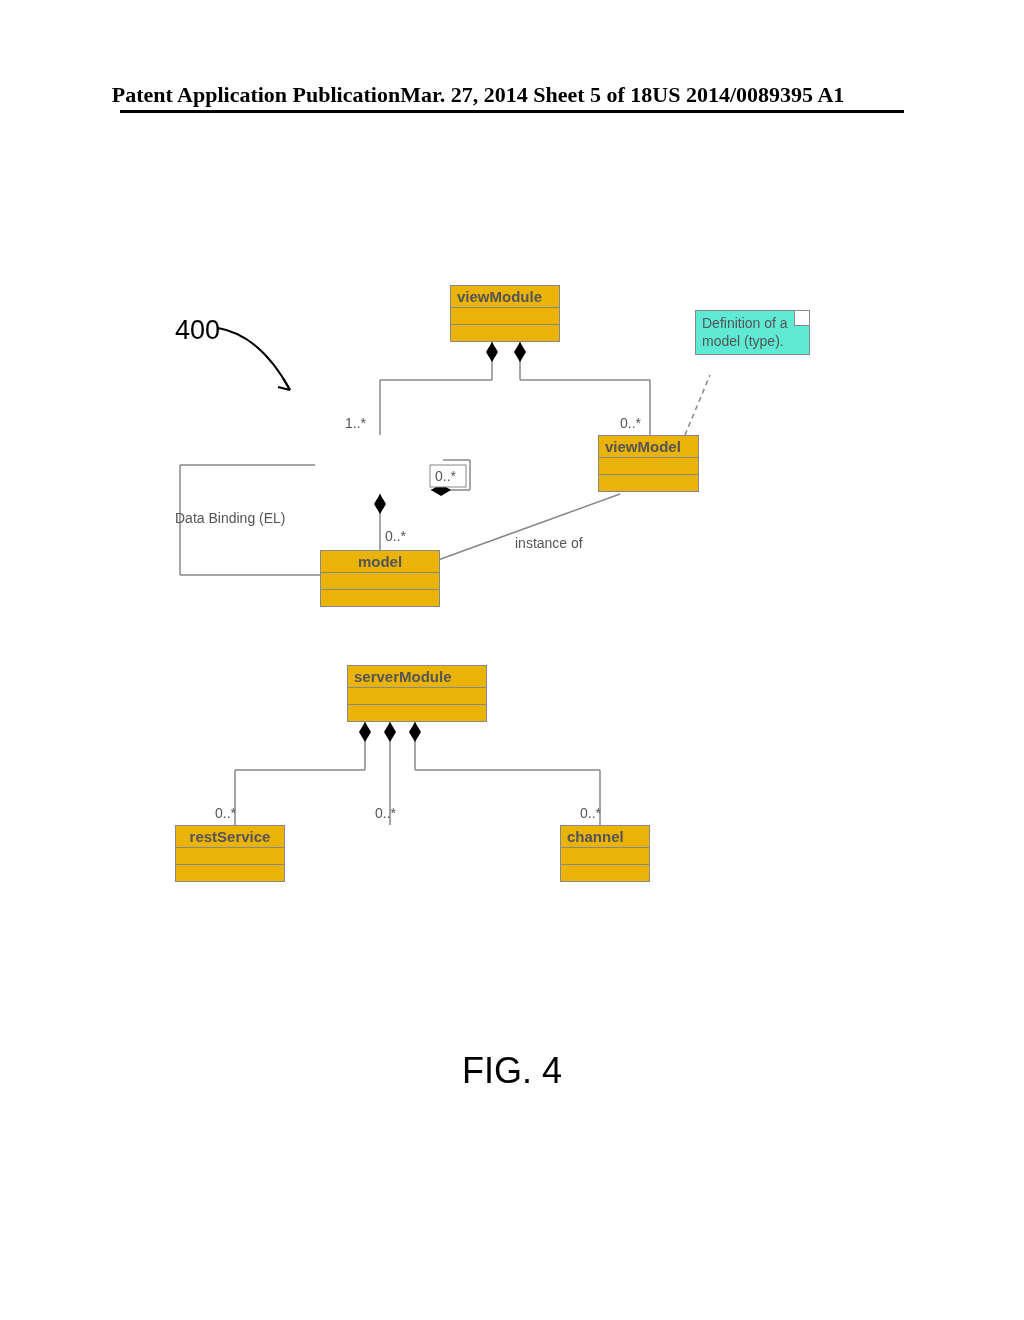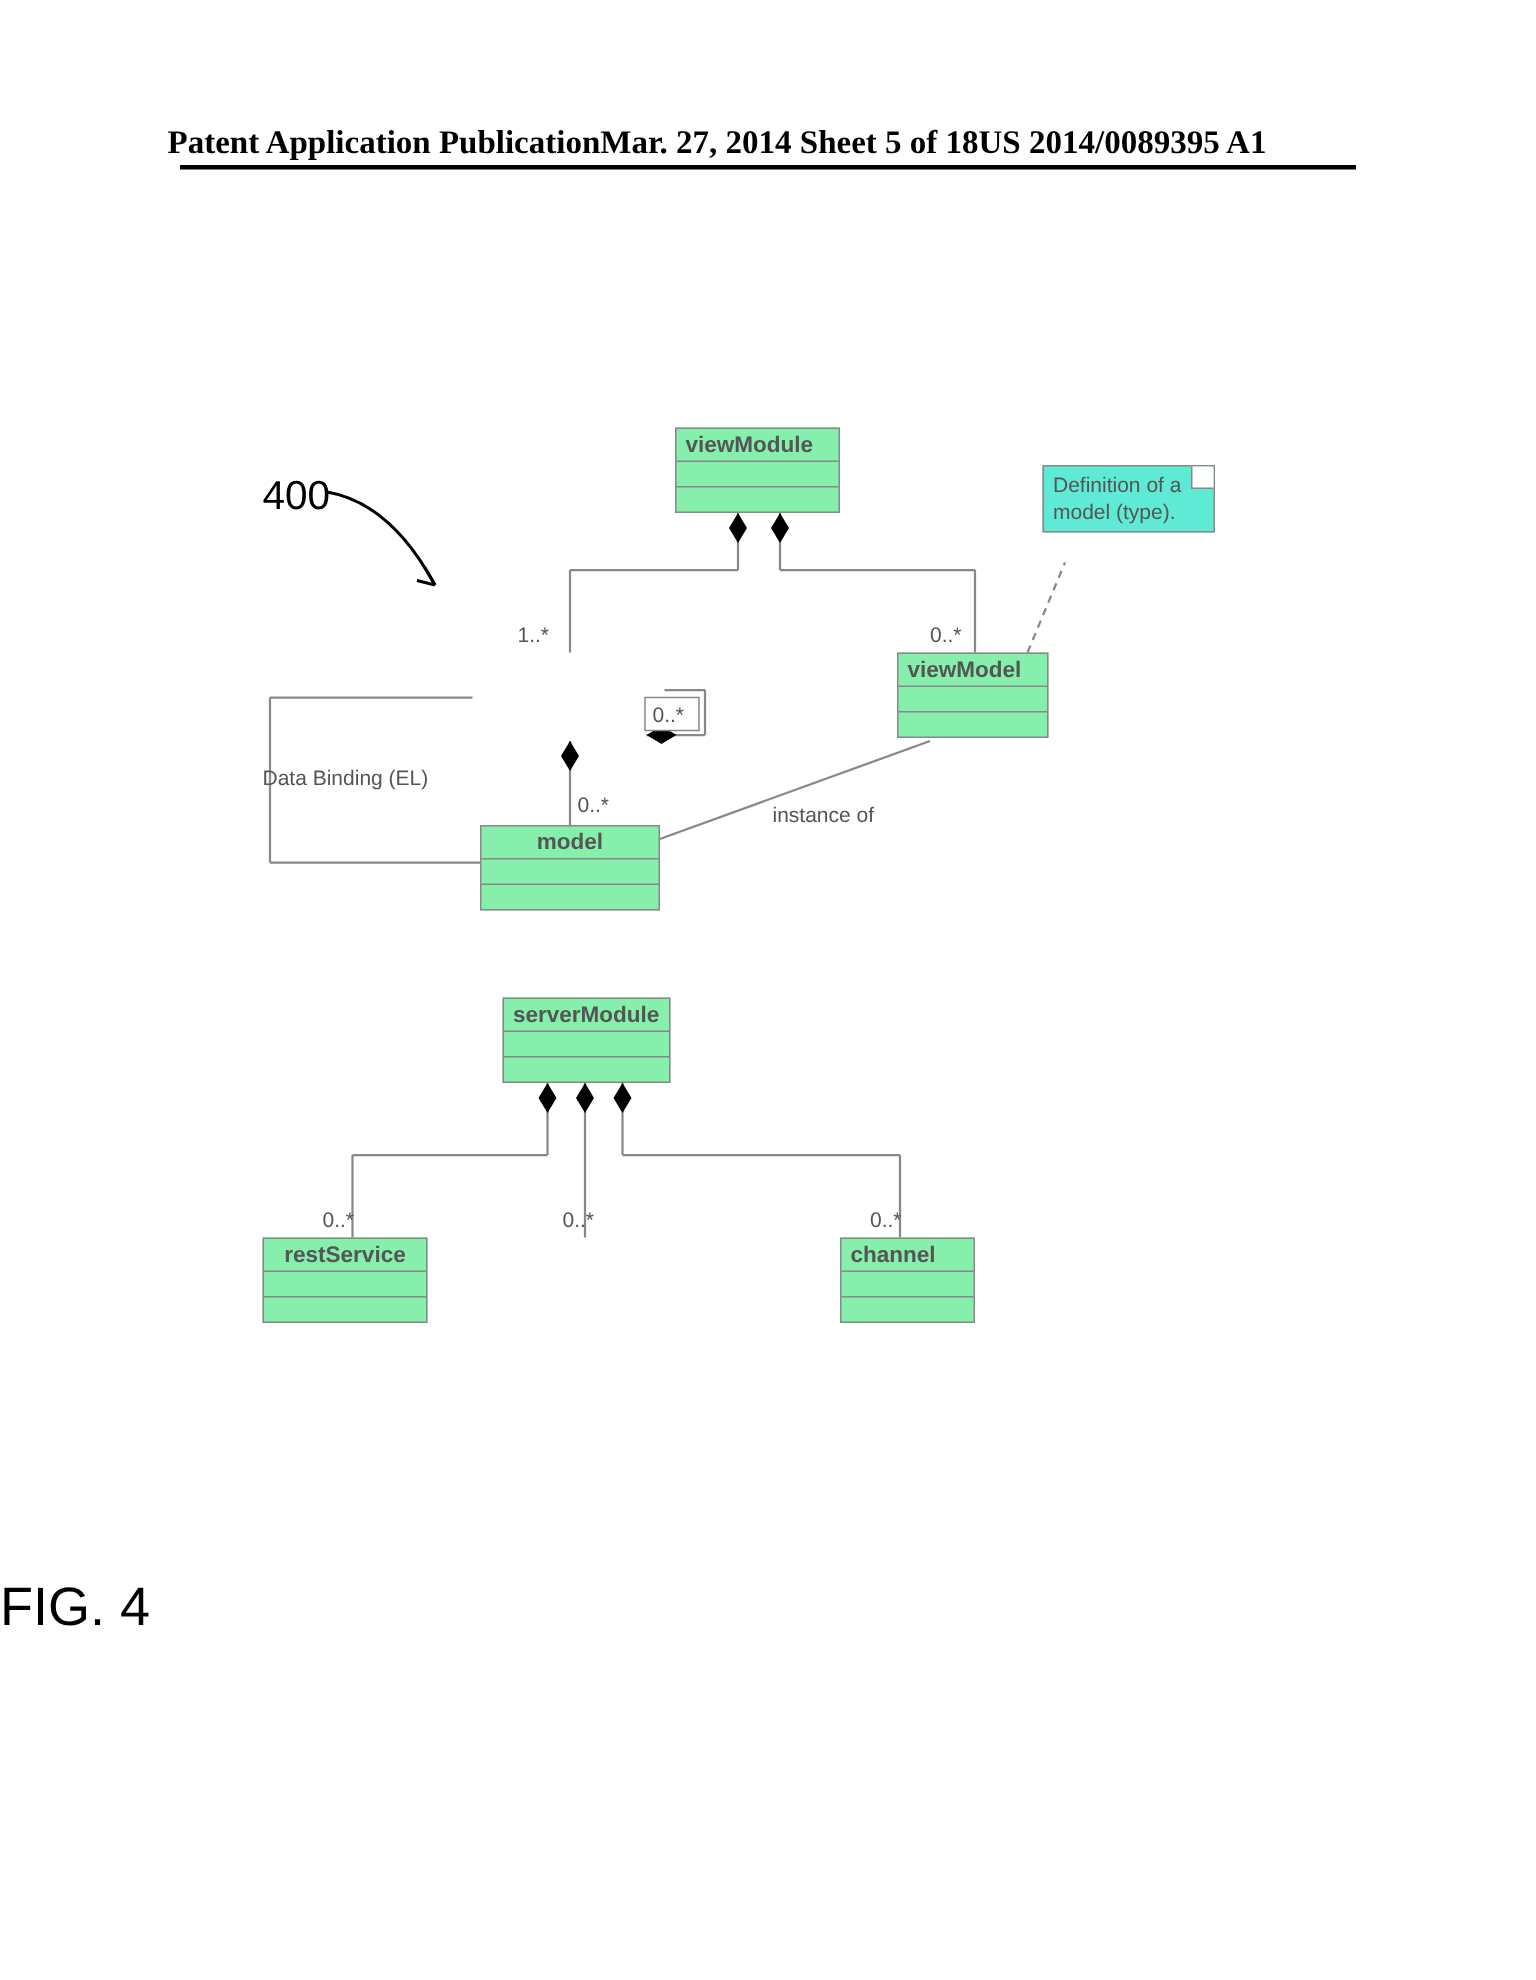--- a/index.html
+++ b/index.html
@@ -32,21 +32,21 @@
   .canvas {
     position: absolute;
     top: 260px;
     left: 120px;
     width: 784px;
     height: 760px;
   }
   .uml-box {
     position: absolute;
     border: 1.5px solid #888;
-    background: #86efac;
+    background: #eab308;
     box-sizing: border-box;
   }
   .uml-title {
     font-family: Arial, sans-serif;
     font-size: 15px;
     font-weight: bold;
     color: #555;
     padding: 2px 6px 2px 6px;
     border-bottom: 1.5px solid #888;
     white-space: nowrap;
@@ -76,20 +76,21 @@
   .lbl {
     position: absolute;
     font-family: Arial, sans-serif;
     font-size: 14px;
     color: #555;
     white-space: nowrap;
   }
   .fig {
     position: absolute;
     left: 0; right: 0;
+    text-align: center;
     font-size: 36px;
     font-family: Arial, sans-serif;
     top: 1050px;
   }
   .ref {
     position: absolute;
     font-family: Arial, sans-serif;
     font-size: 27px;
     color: #000;
   }
@@ -177,21 +178,21 @@
     <div class="uml-sec1"></div>
       <div class="uml-sec2"></div>
   </div>
 
   <div class="uml-box" style="left:200px; top:290px; width:120px;">
     <div class="uml-title" style="text-align:center;">model</div>
     <div class="uml-sec1"></div>
       <div class="uml-sec2"></div>
   </div>
 
-  <div class="uml-box" style="left:215px; top:405px; width:112px;">
+  <div class="uml-box" style="left:227px; top:405px; width:140px;">
     <div class="uml-title">serverModule</div>
     <div class="uml-sec1"></div>
       <div class="uml-sec2"></div>
   </div>
 
   <div class="uml-box" style="left:55px; top:565px; width:110px;text-align:center;">
     <div class="uml-title">restService</div>
     <div class="uml-sec1"></div>
       <div class="uml-sec2"></div>
   </div>

